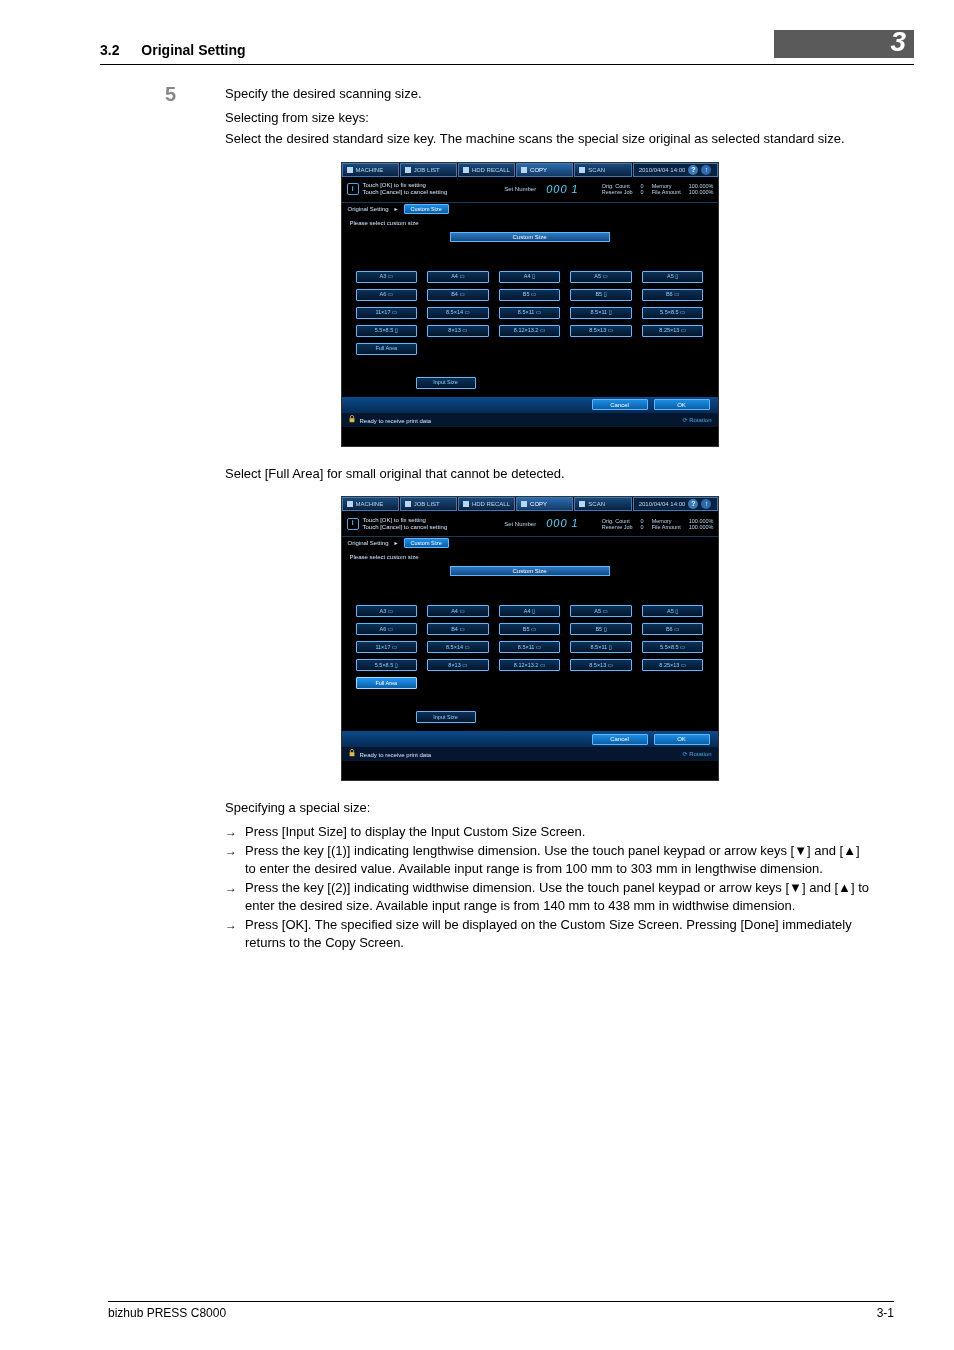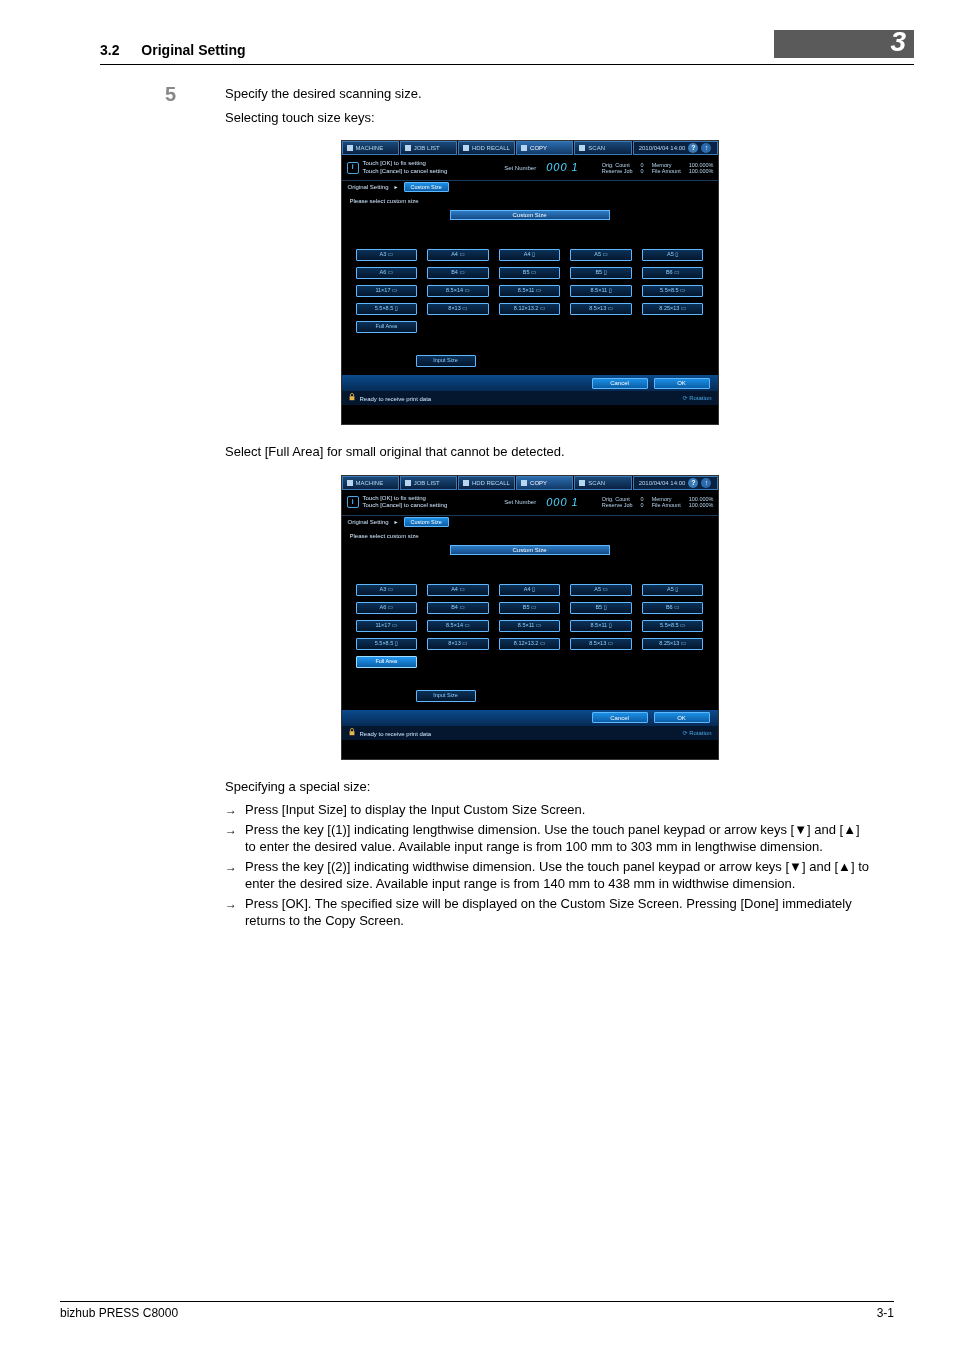--- a/index.html
+++ b/index.html
@@ -166,21 +166,21 @@
     background:#04172e; font-size:6px; color:#cfe7ff;
   }
   .lock { width:8px; height:8px; display:inline-block; margin-right:4px; }
   .rot { color:#4aa7e6; }
 
   
   .footer {
     position:absolute;
     bottom:30px;
     left:0; right:0;
-    padding: 0 60px 0 60px;
+    padding: 0 60px 0 108px;
   }
   .footer hr { border:none; border-top:1px solid #000; margin-bottom:4px; }
   .footer-row { display:flex; justify-content:space-between; font-size:12px; }
 </style>
 </head>
 <body>
 
 <div class="page-header">
   <div class="header-sec">
     <span class="num">3.2</span>
@@ -191,21 +191,22 @@
   </div>
 </div>
 <hr class="rule">
 
 <div class="content">
   <div class="step">
     <div class="step-num">5</div>
     <div class="step-body">Specify the desired scanning size.</div>
   </div>
 
-  <div class="sub">Selecting touch size keys:</div>
+  <div class="sub">Selecting from size keys:</div>
+  <div class="sub">Select the desired standard size key. The machine scans the special size original as selected standard size.</div>
 
   <div class="screenshot-wrap">
     <div class="panel">
       <div class="p-tabs">
         <div class="p-tab">
             <span class="ticon"></span>
             <span>MACHINE</span>
           </div>
         <div class="p-tab">
             <span class="ticon"></span>

